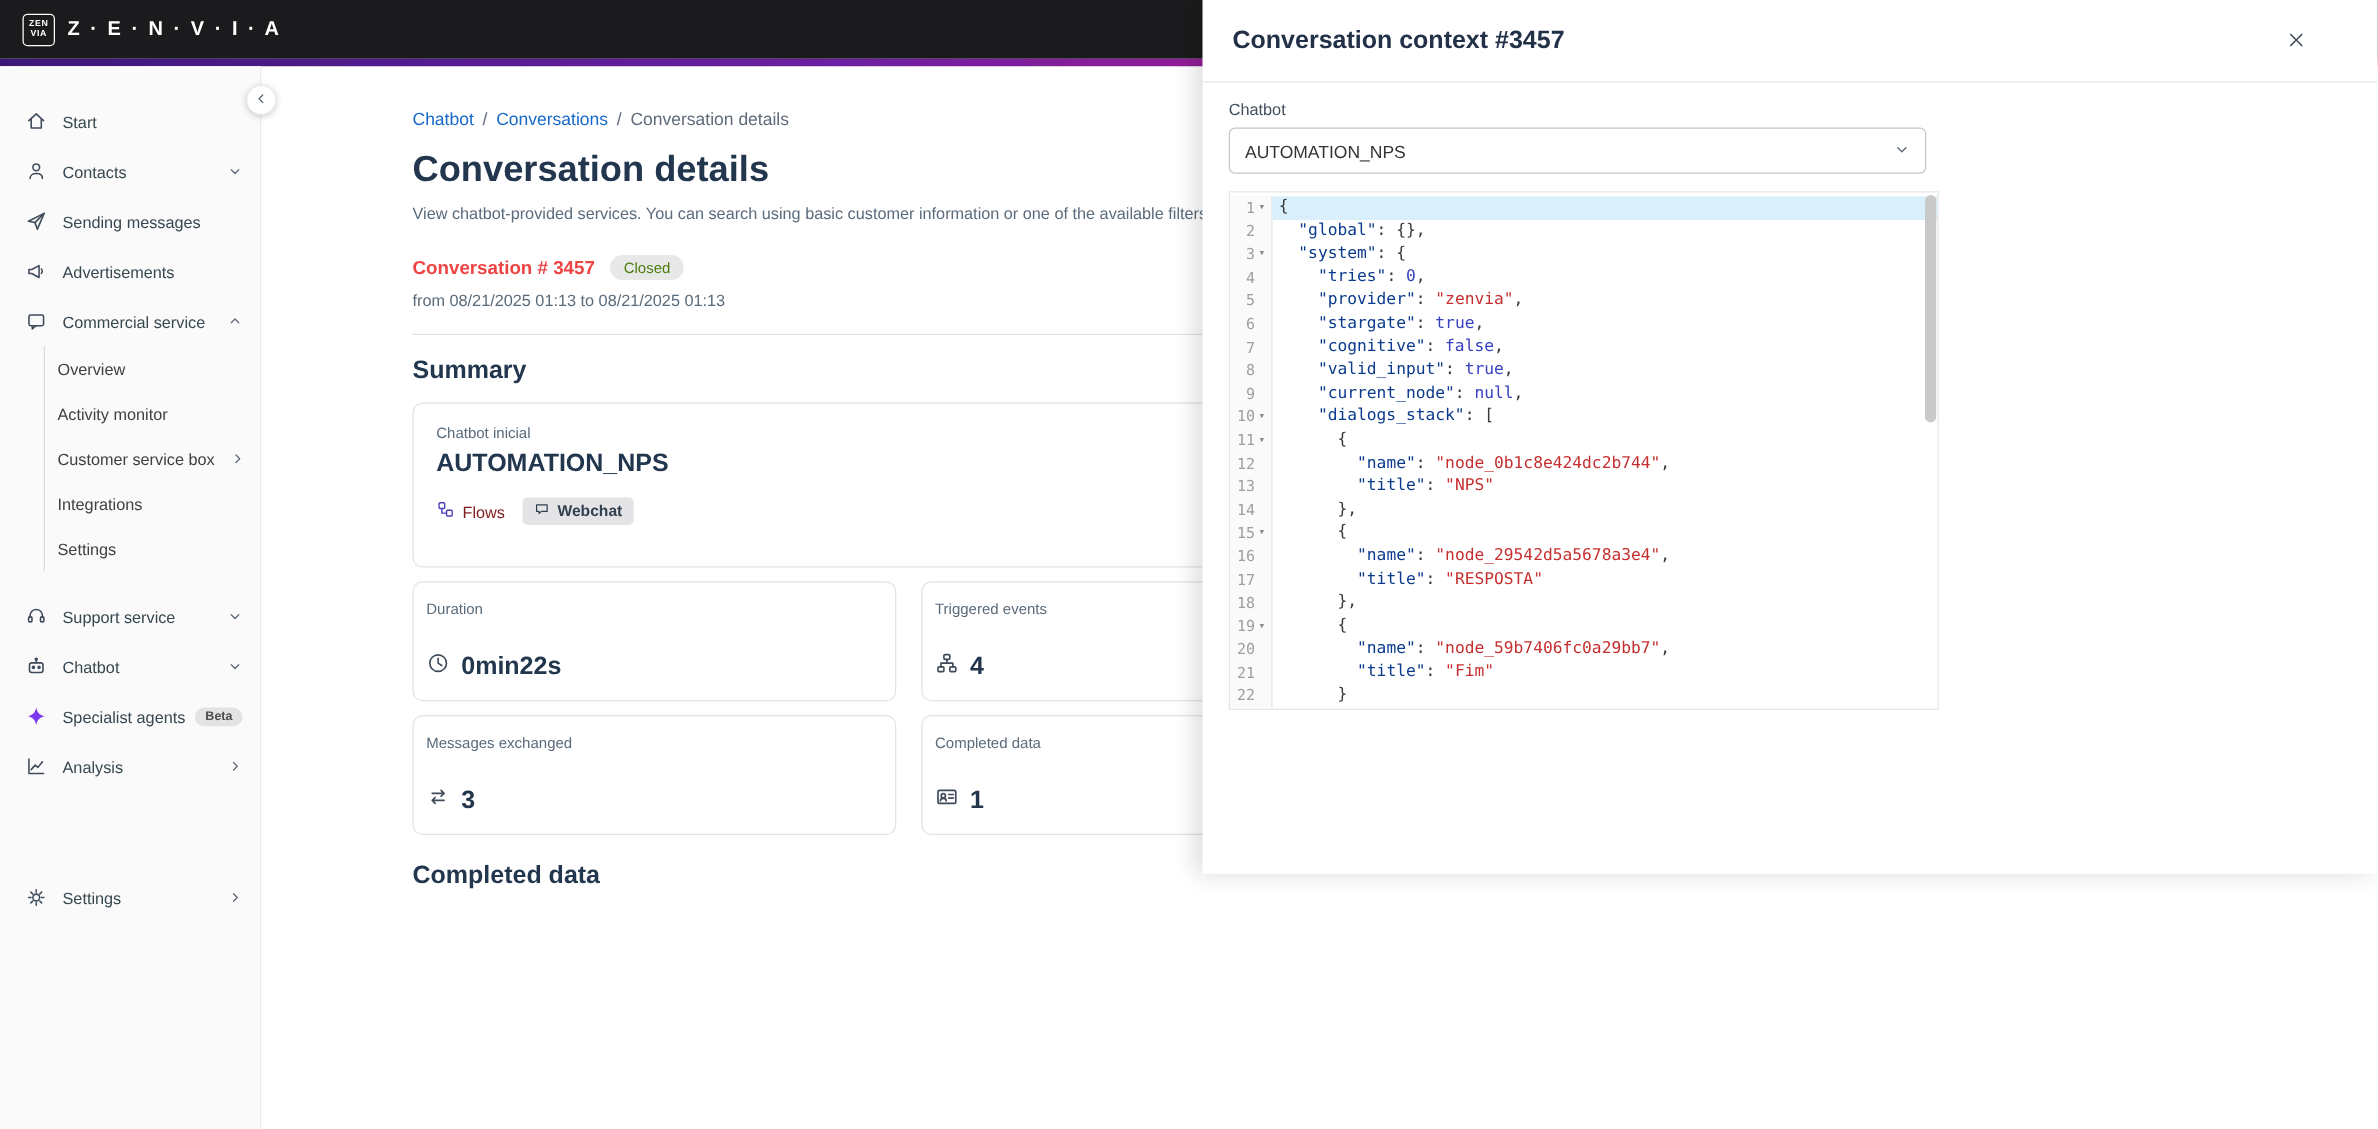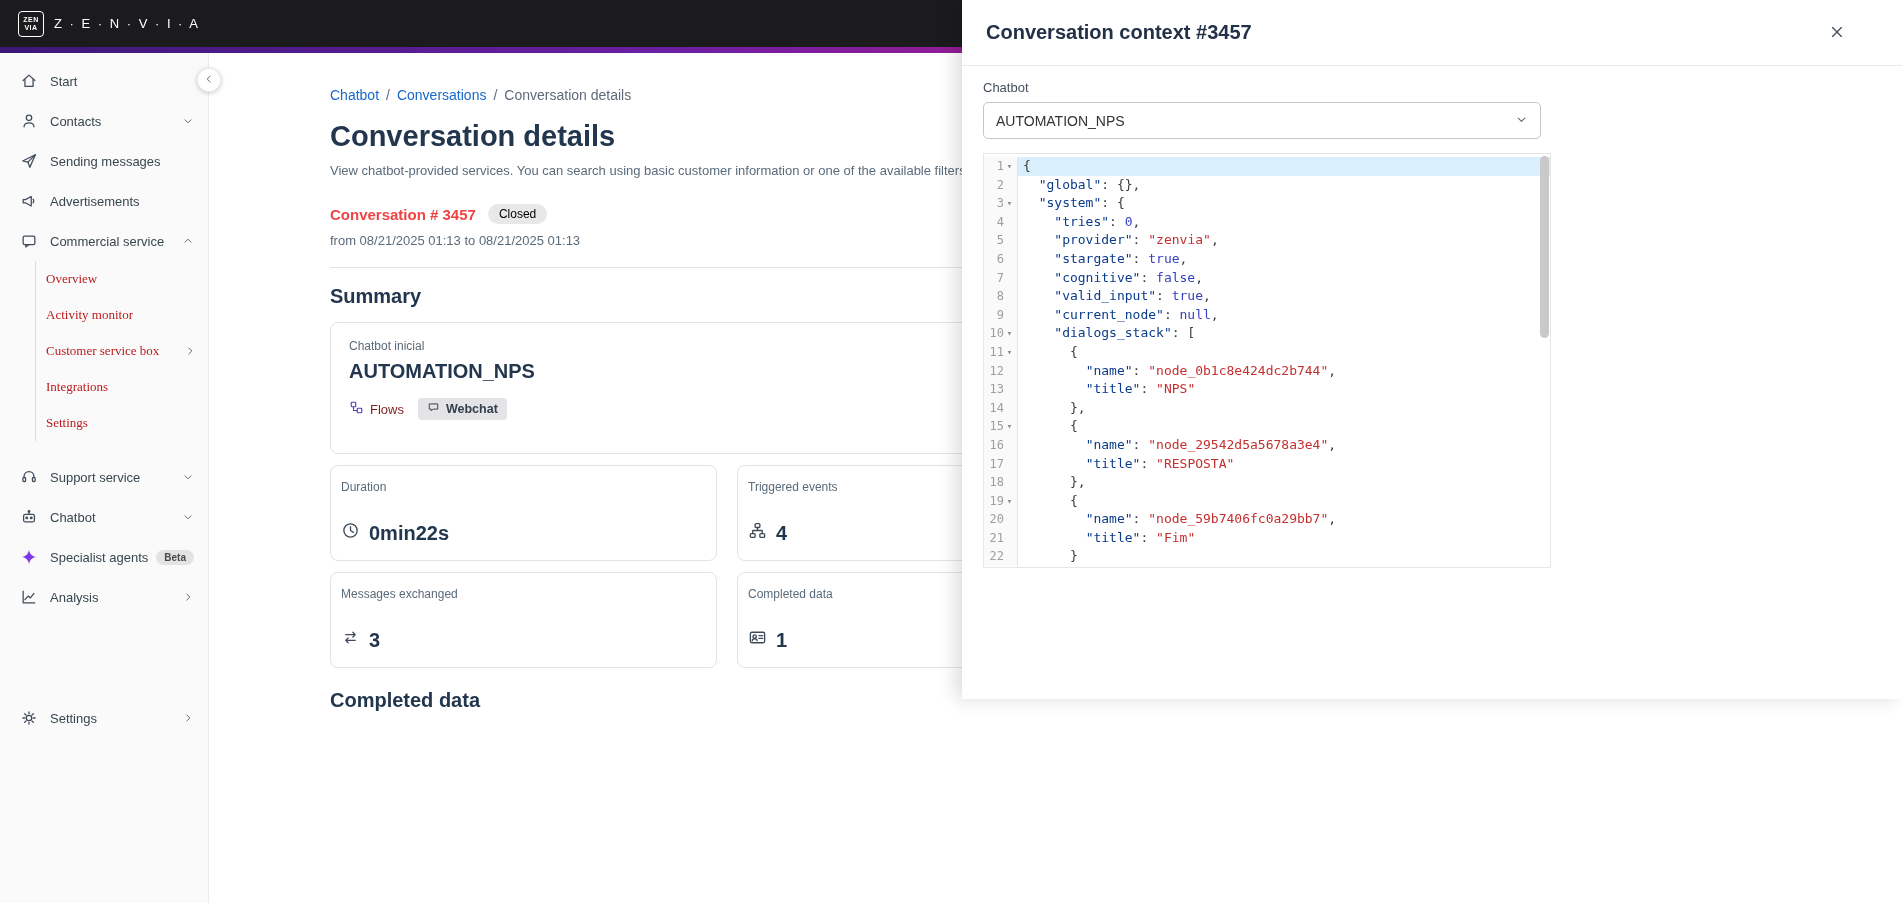--- a/index.html
+++ b/index.html
@@ -7,56 +7,56 @@
               font-family:"Liberation Sans", sans-serif; }
   .app { position:relative; width:1902px; height:903px; background:#fff; }
 
   
   .topbar { position:absolute; left:0; top:0; width:100%; height:47px; background:#1b1b1d;
             display:flex; align-items:center; padding:0 18px; z-index:2; }
   .logo { display:flex; align-items:center; gap:10px; }
   .logo-mark { width:26px; height:26px; border:1.5px solid #fff; border-radius:4px;
                display:flex; flex-direction:column; align-items:center; justify-content:center;
                color:#fff; font-size:7px; font-weight:700; line-height:8px; letter-spacing:.5px; }
-  .wordmark { color:#fff; font-size:13px; letter-spacing:2px; font-weight:400; }
+  .wordmark { color:#fff; font-size:16px; letter-spacing:2px; font-weight:700; }
 
   .gradient-bar { position:absolute; left:0; top:47px; width:100%; height:6px; z-index:2;
     background:linear-gradient(90deg,#3b1878 0%,#6b1fa2 35%,#a81b8f 60%,#e0107a 80%,#ff3a66 100%); }
 
   
   .sidebar { position:absolute; left:0; top:53px; width:209px; height:850px; background:#fafafa;
-             border-right:1px solid #ececec; padding-top:8px; z-index:3; }
+             border-right:1px solid #ececec; padding-top:24px; z-index:3; }
   .nav-item { display:flex; align-items:center; height:40px; padding:0 14px 0 20px; cursor:pointer;
               color:#37474f; font-size:13px; }
   .nav-icon { width:18px; height:18px; margin-right:12px; flex:0 0 18px; display:flex; align-items:center; }
   .nav-icon svg { width:18px; height:18px; }
   .nav-label { white-space:nowrap; }
   .nav-chevron { margin-left:auto; width:12px; height:12px; display:flex; align-items:center; }
   .nav-chevron svg { width:12px; height:12px; }
   .sub-group { margin-left:35px; border-left:1px solid #dcdcdc; }
   .sub-item { display:flex; align-items:center; height:36px; padding:0 12px 0 10px;
-              color:#b91c1c; font-size:13px; cursor:pointer;font-family:Liberation Serif, serif; }
+              color:#404040; font-size:13px; cursor:pointer; }
   .beta-badge { margin-left:8px; background:#e3e3e3; color:#4a4a4a; font-size:10px; font-weight:600;
                 border-radius:10px; padding:2px 8px; }
   .nav-gap { height:16px; }
   .nav-bottom { position:absolute; top:645px; left:0; right:0; }
   .collapse-btn { position:absolute; left:197px; top:68px; width:24px; height:24px; border-radius:50%;
                   background:#fff; border:1px solid #eee; box-shadow:0 1px 5px rgba(0,0,0,.22);
                   display:flex; align-items:center; justify-content:center; cursor:pointer; z-index:6; }
 
   
   .main { position:absolute; left:209px; top:53px; right:0; bottom:0; background:#fff;
           padding:34px 0 0 121px; overflow:hidden; z-index:1; }
   .breadcrumb { font-size:14px; color:#5f6a7a; display:flex; gap:7px; align-items:center; }
   .breadcrumb .crumb-link { color:#1669c9; cursor:pointer; }
   .page-title { margin-top:17px; font-size:29px; font-weight:700; color:#22364e; }
   .page-desc { margin-top:10px; font-size:13px; color:#5a6b7b; width:1240px; }
   .conv-head { margin-top:26px; display:flex; align-items:center; gap:12px; }
   .conv-title { font-size:15px; font-weight:700; color:#ef4444; }
-  .status-badge { background:#e8e8e8; color:#000000; font-size:12px; border-radius:12px; padding:3px 11px; }
+  .status-badge { background:#e8e8e8; color:#4d7c0f; font-size:12px; border-radius:12px; padding:3px 11px; }
   .conv-dates { margin-top:9px; font-size:13px; color:#5a6b7b; }
   .main-divider { margin-top:19px; width:1240px; border:none; border-top:1px solid #e3e3e3; }
   .section-title { margin-top:17px; font-size:20px; font-weight:700; color:#22364e; }
 
   .summary-grid { margin-top:14px; width:794px; display:grid; grid-template-columns:387px 387px; gap:11px 20px; }
   .chatbot-card { grid-column:1 / span 2; border:1px solid #e3e3e3; border-radius:8px; padding:16px 18px; height:132px; }
   .card-label { font-size:12px; color:#5a6b7b; }
   .chatbot-name { margin-top:7px; font-size:20px; font-weight:700; color:#22364e; }
   .chip-row { margin-top:15px; display:flex; align-items:center; gap:14px; }
   .chip-plain { display:flex; align-items:center; gap:6px; font-size:13px; color:#7f1d1d; }

